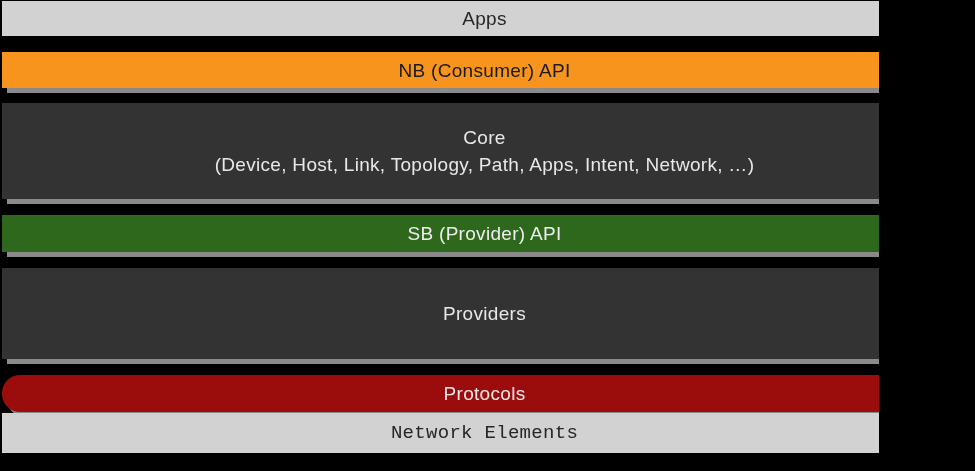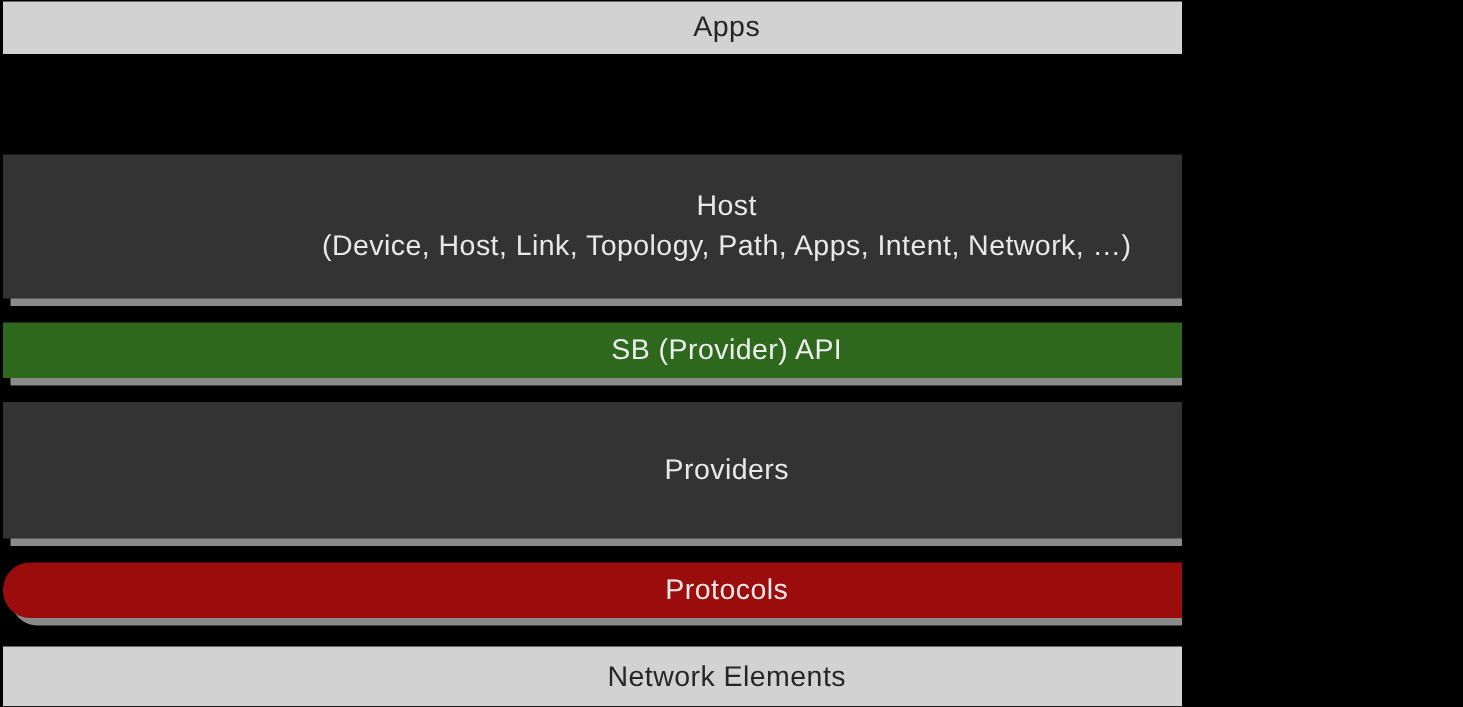--- a/index.html
+++ b/index.html
@@ -1,18 +1,18 @@
 <!DOCTYPE html>
 <html><head>
 <meta charset="utf-8">
 <style>
   html,body{margin:0;padding:0;background:#000;}
   .stage{
     position:relative;
-    width:788px;height:471px;
+    width:879px;height:471px;
     background:#000;
     font-family:"Liberation Sans", sans-serif;
     overflow:hidden;
   }
   .layer{
     position:absolute;
     left:2px;width:965px;
     display:flex;flex-direction:column;
     align-items:center;justify-content:center;
     text-align:center;
@@ -21,34 +21,37 @@
     line-height:27px;
   }
   .layer .title{white-space:nowrap;}
   .layer .subtitle{white-space:nowrap;}
   .l-apps      {top:1px;  height:35px;}
   .l-nb        {top:52px; height:36px;}
   .l-core      {top:103px;height:96px;}
   .l-sb        {top:215px;height:37px;}
   .l-providers {top:268px;height:91px;}
   .l-protocols {top:375px;height:37px;}
-  .l-network   {top:431px;height:40px;}
+  .l-network   {top:413px;height:40px;font-family:Liberation Mono, monospace;}
 </style>
 </head>
 <body>
 
 <div class="stage" style="background: rgb(0, 0, 0);">
 
   <div class="layer l-apps" style="background: rgb(210, 210, 210); color: rgb(38, 38, 38);">
     <span class="title">Apps</span>
   </div>
 
+  <div class="layer l-nb" style="background: rgb(247, 148, 30); color: rgb(26, 26, 26); box-shadow: rgb(138, 138, 138) 5px 5px 0px;">
+    <span class="title">NB (Consumer) API</span>
+  </div>
 
   <div class="layer l-core" style="background: rgb(51, 51, 51); color: rgb(232, 232, 232); box-shadow: rgb(138, 138, 138) 5px 5px 0px;">
-    <span class="title">Host</span>
+    <span class="title">Core</span>
     <span class="subtitle">(Device, Host, Link, Topology, Path, Apps, Intent, Network, …)</span>
   </div>
 
   <div class="layer l-sb" style="background: rgb(46, 104, 28); color: rgb(238, 238, 238); box-shadow: rgb(138, 138, 138) 5px 5px 0px;">
     <span class="title">SB (Provider) API</span>
   </div>
 
   <div class="layer l-providers" style="background: rgb(51, 51, 51); color: rgb(232, 232, 232); box-shadow: rgb(138, 138, 138) 5px 5px 0px;">
     <span class="title">Providers</span>
   </div>

